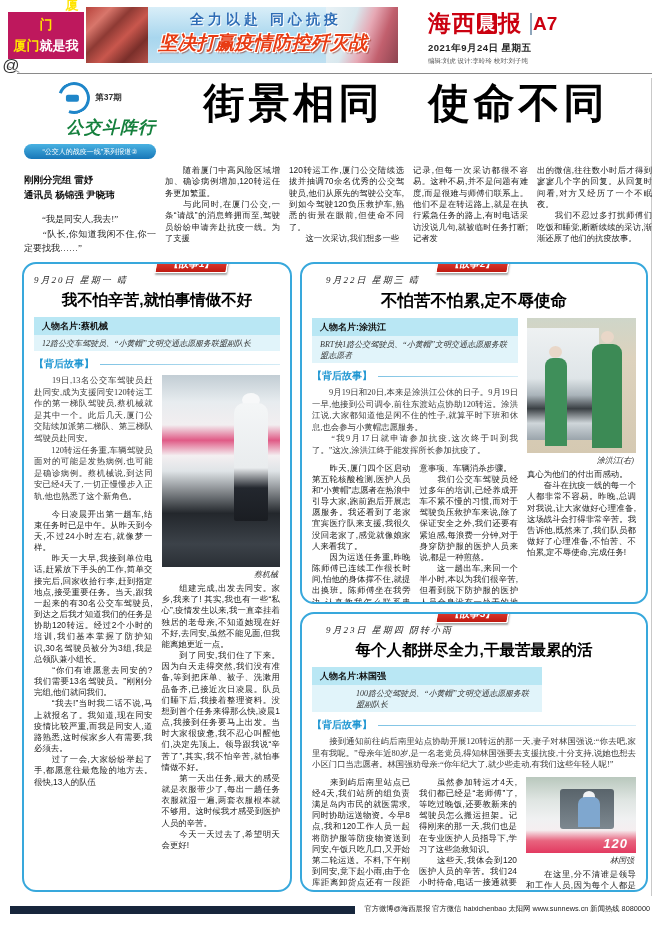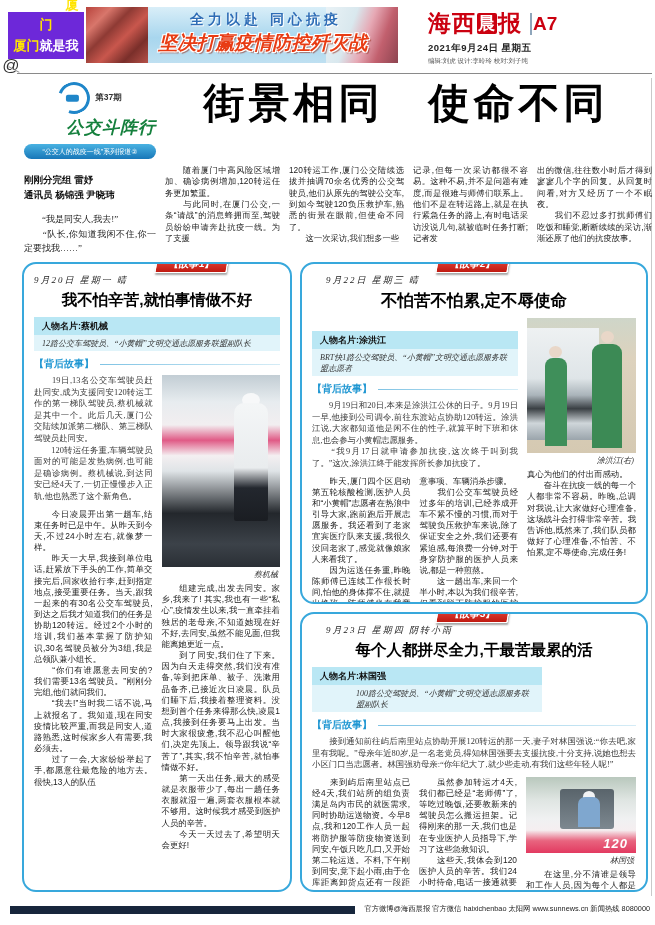--- a/index.html
+++ b/index.html
@@ -3,21 +3,21 @@
 <meta charset="utf-8">
 <style>
   html,body{margin:0;padding:0;background:#fff;}
   .page{position:relative;width:655px;height:925px;background:#fff;overflow:hidden;
         font-family:"Liberation Sans","DejaVu Sans",sans-serif;color:#222;}
   .kai{font-family:"Liberation Serif","DejaVu Serif",serif;}
   .pre{white-space:pre-line;}
 
   
   .banner{position:absolute;left:0;top:0;width:655px;height:66px;}
-  .b-redbox{position:absolute;left:8px;top:12px;width:76px;height:47px;background:#6d28d9;
+  .b-redbox{position:absolute;left:8px;top:12px;width:76px;height:47px;background:#be185d;
             color:#fff;font-weight:bold;font-size:13px;line-height:1.55;text-align:center;
             display:flex;flex-direction:column;justify-content:center;}
   .b-redbox .hl{color:#ffe400;}
   .b-collage{position:absolute;left:86px;top:7px;width:62px;height:56px;
              background:linear-gradient(135deg,#b8433c 0%,#d8766b 22%,#8e3a34 40%,#c9574d 58%,#7a2f2a 78%,#b55048 100%);}
   .b-sky{position:absolute;left:148px;top:7px;width:250px;height:56px;
          background:linear-gradient(180deg,#d9eef8 0%,#a8d6ee 55%,#bfe0f1 100%);overflow:hidden;}
   .b-sky .medic{position:absolute;right:0;top:0;width:72px;height:56px;
          background:linear-gradient(110deg,#e9f2f6 0%,#d9e8ee 35%,#e6a9b5 55%,#c2606e 75%,#8d4450 100%);}
   .b-slogan1{position:absolute;left:18px;top:4px;width:200px;text-align:center;color:#2e6cb5;
@@ -193,21 +193,21 @@
 　　今天一天过去了,希望明天会更好!</div>
       </div>
     </div>
   </div>
 
   <div class="story" style="left:300px;top:262px;width:348px;height:342px;">
     <div class="badge" style="left:135px;">【故事2】</div>
     <div class="s-date kai" style="margin-left:14px;">9月22日 星期三 晴</div>
     <div class="s-title" style="font-size:16.5px;">不怕苦不怕累,定不辱使命</div>
     <div class="cols">
-      <div style="flex:0 0 206px;min-width:0;margin-top:13px;">
+      <div style="flex:0 0 206px;min-width:0;">
         <div class="card-l1">人物名片:涂洪江</div>
         <div class="card-l2 kai">BRT快1路公交驾驶员、“小黄帽”文明交通志愿服务联盟志愿者</div>
         <div class="sec-row">
           <span class="sec">【背后故事】</span>
           <span class="sec-line"></span>
         </div>
         <div class="back kai pre">　　9月19日和20日,本来是涂洪江公休的日子。9月19日一早,他接到公司调令,前往东渡站点协助120转运。涂洪江说,大家都知道他是闲不住的性子,就算平时下班和休息,也会参与小黄帽志愿服务。
 　　“我9月17日就申请参加抗疫,这次终于叫到我了。”这次,涂洪江终于能发挥所长参加抗疫了。</div>
         <div class="cols" style="margin-top:6px;">
           <div class="bt pre" style="flex:1;min-width:0;">　　昨天,厦门四个区启动第五轮核酸检测,医护人员和“小黄帽”志愿者在热浪中引导大家,跑前跑后开展志愿服务。我还看到了老家宜宾医疗队来支援,我很久没回老家了,感觉就像娘家人来看我了。

